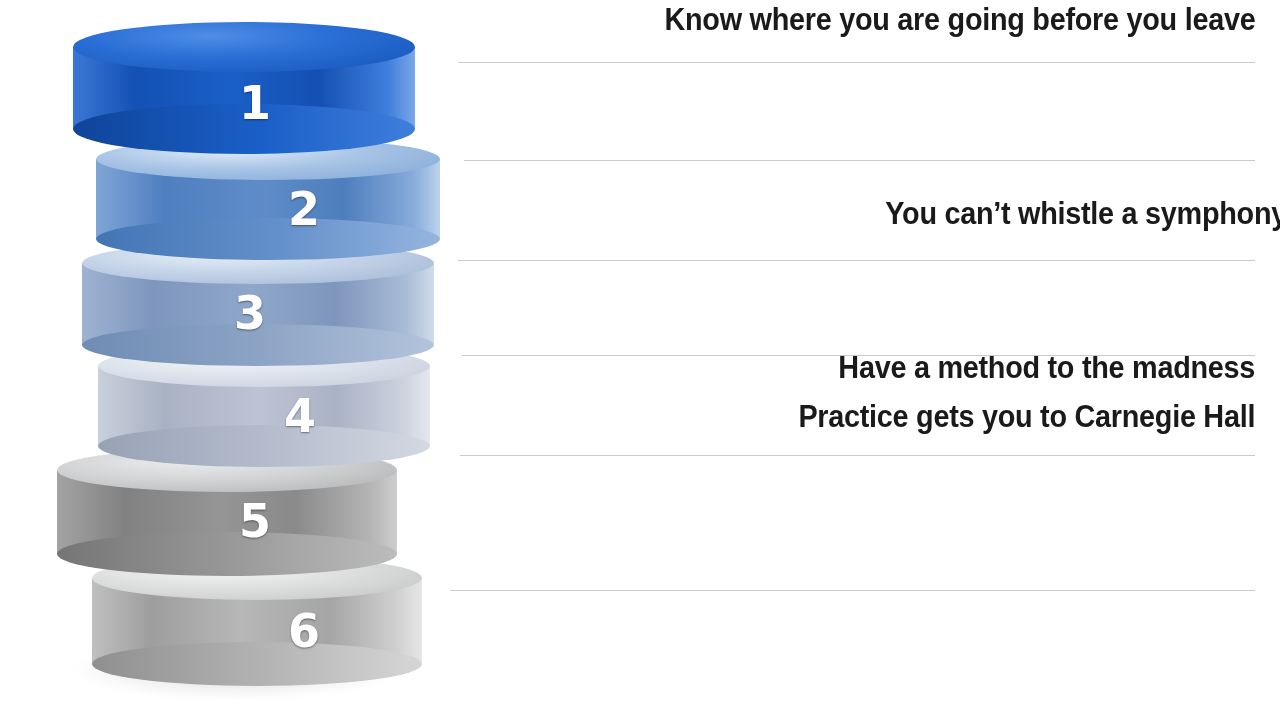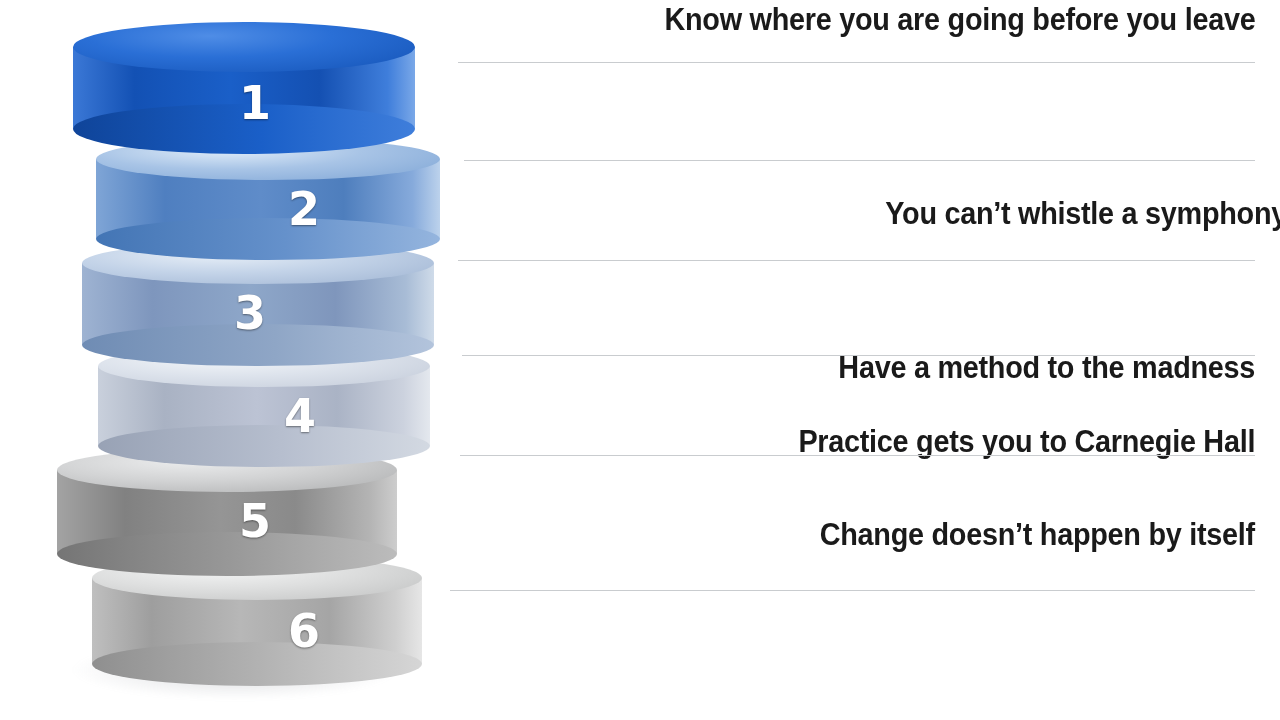--- a/index.html
+++ b/index.html
@@ -135,25 +135,22 @@
     <div class="row" style="top:152px;height:100px;margin-left:32px;">
       <div class="txt" style="top:44px;">You can’t whistle a symphony</div>
     </div>
     <div class="rule" style="left:18px;top:260px;width:797px;"></div>
 
     <div class="row" style="top:260px;height:95px;margin-top:48px;">
       <div class="txt" style="top:42px;">Have a method to the madness</div>
     </div>
     <div class="rule" style="left:22px;top:355px;width:793px;"></div>
 
-    <div class="row" style="top:355px;height:100px;margin-top:25px;">
+    <div class="row" style="top:355px;height:100px;">
       <div class="txt" style="top:44px;">Practice gets you to Carnegie Hall</div>
     </div>
     <div class="rule" style="left:20px;top:455px;width:795px;"></div>
 
-    <div class="row" style="top:455px;height:135px;">
-      <div class="txt" style="top:62px;">Change doesn’t happen by itself</div>
-    </div>
     <div class="rule" style="left:10px;top:590px;width:805px;"></div>
 
   </div>
 
 </div>
 
 </body></html>

